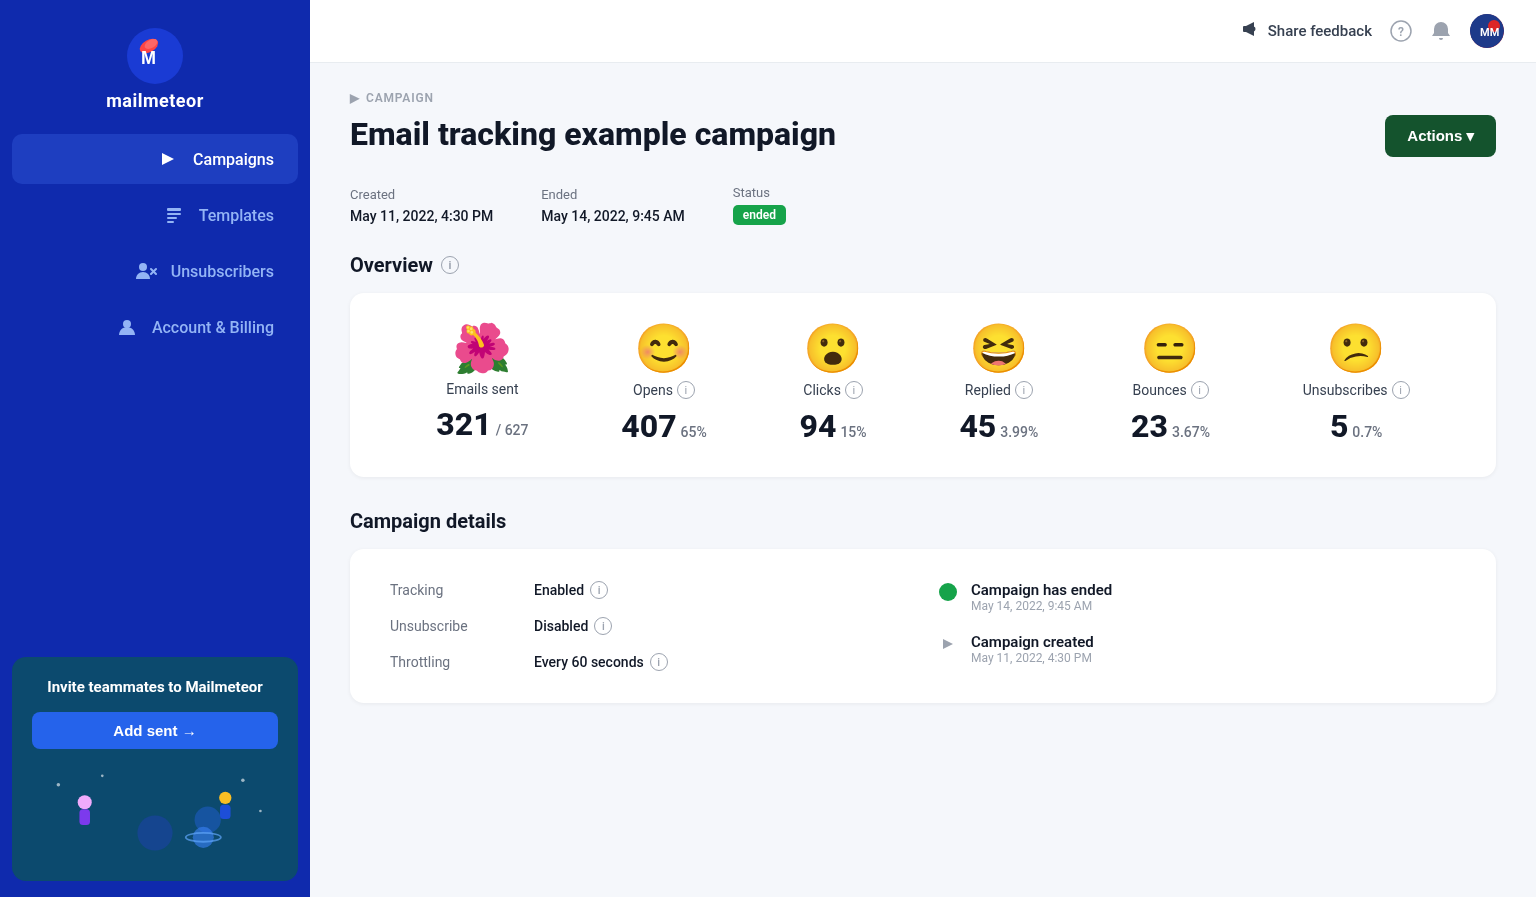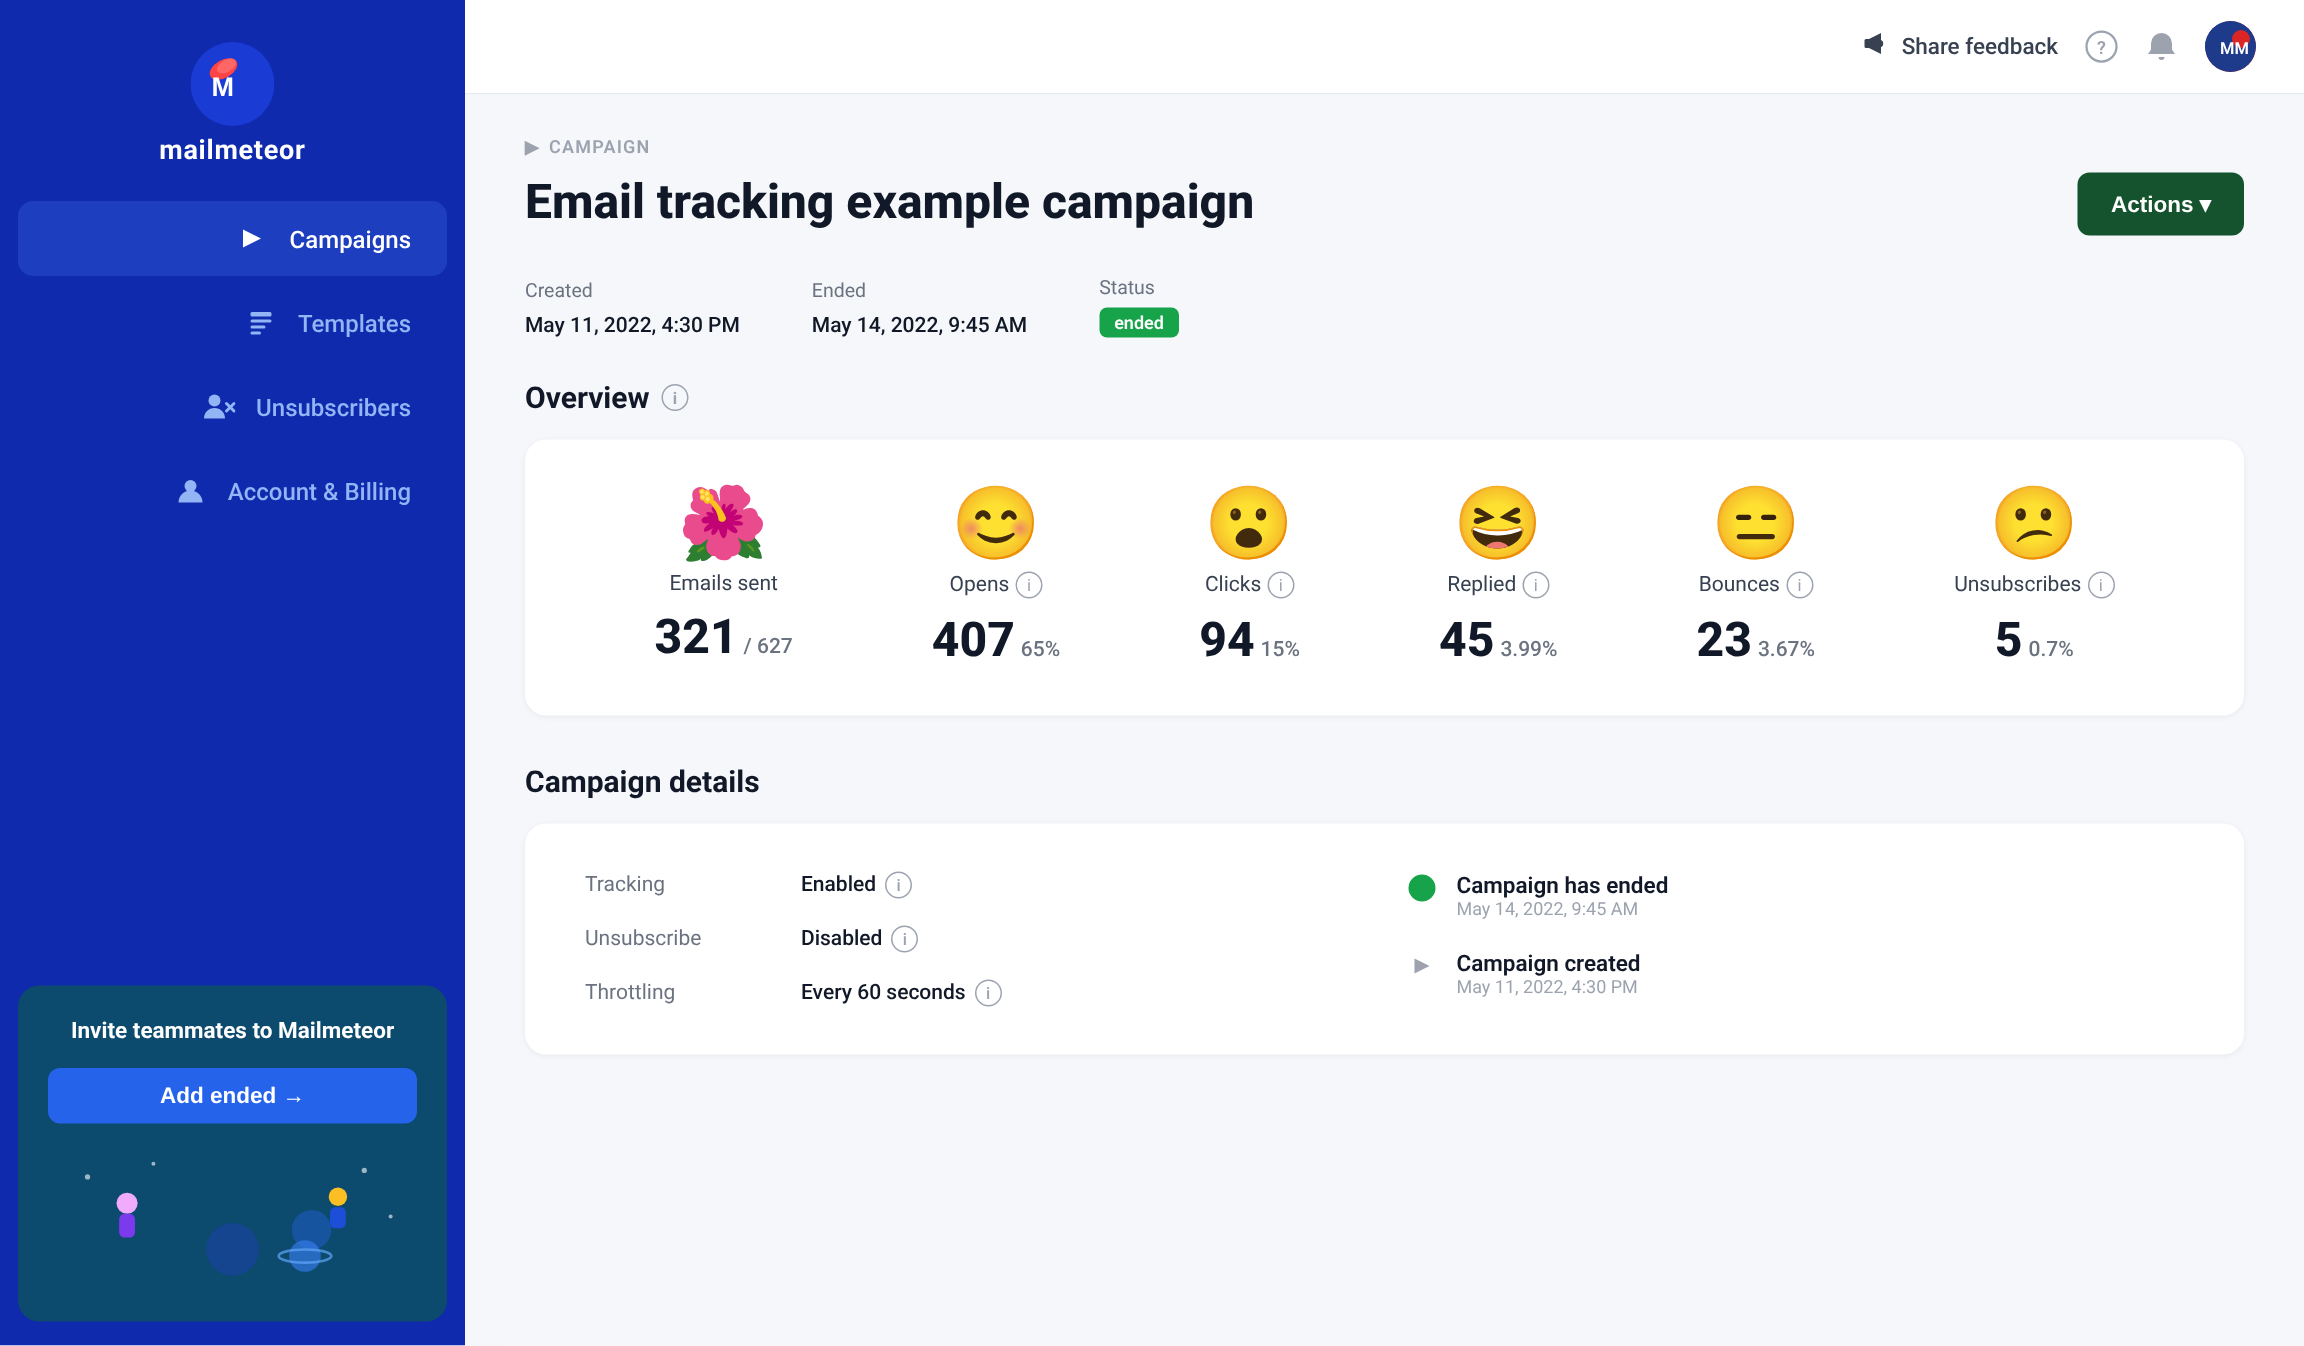--- a/index.html
+++ b/index.html
@@ -415,21 +415,21 @@
           <path d="M2 18c0-4.4 3.6-8 8-8s8 3.6 8 8" fill="#93b4f5"></path>
         </svg>
     </span>
     <span>Account &amp; Billing</span>
   </div>
 
   <div class="sidebar-bottom"></div>
 
   <div class="invite-box">
     <p class="invite-title">Invite teammates to Mailmeteor</p>
-    <button class="add-users-btn">Add ended →</button>
+    <button class="add-users-btn">Add sent →</button>
     
     <div class="invite-illustration">
       
       <svg width="100%" height="100" viewBox="0 0 280 100" fill="none">
         <circle cx="140" cy="75" r="20" fill="#1e40af" opacity="0.5"></circle>
         <circle cx="200" cy="60" r="15" fill="#2563eb" opacity="0.4"></circle>
 
         <circle cx="60" cy="40" r="8" fill="#f0abfc"></circle>
         <rect x="54" y="48" width="12" height="18" rx="4" fill="#7c3aed"></rect>
 

